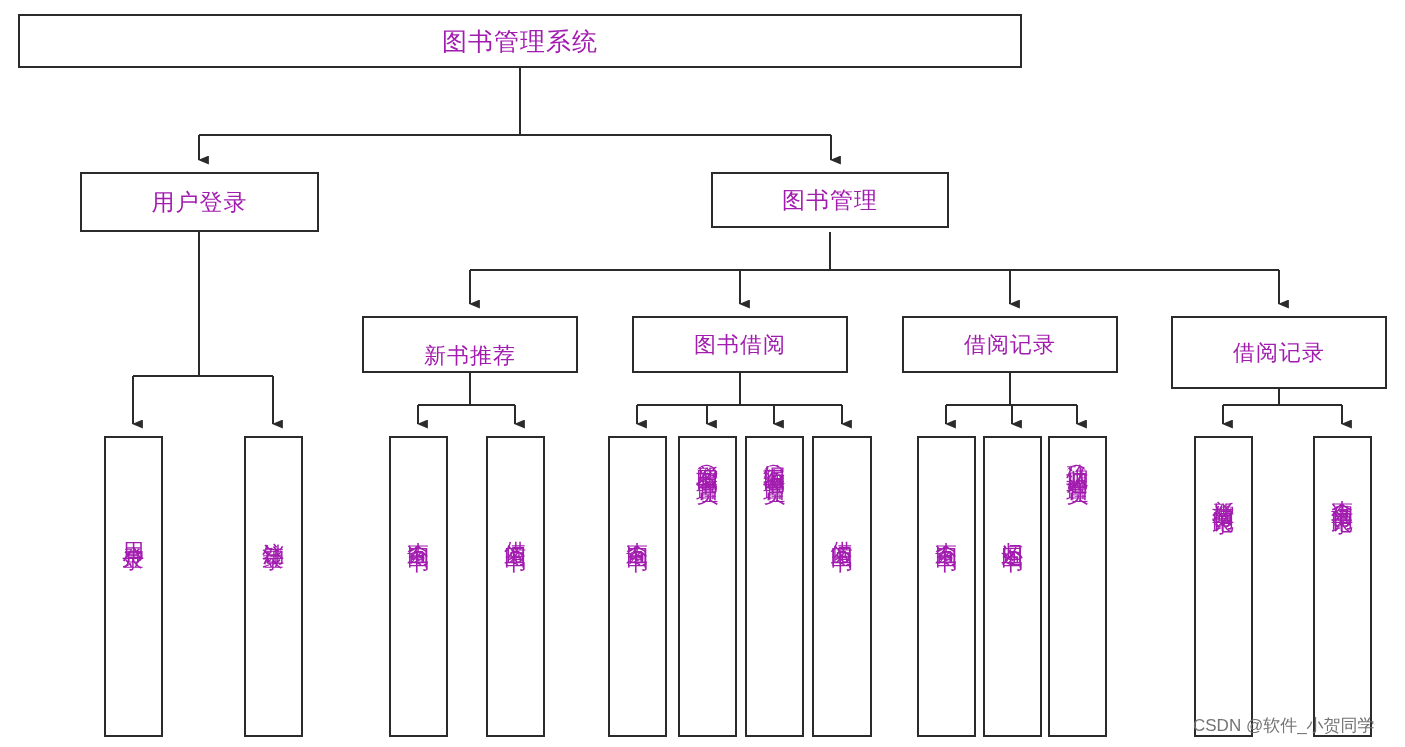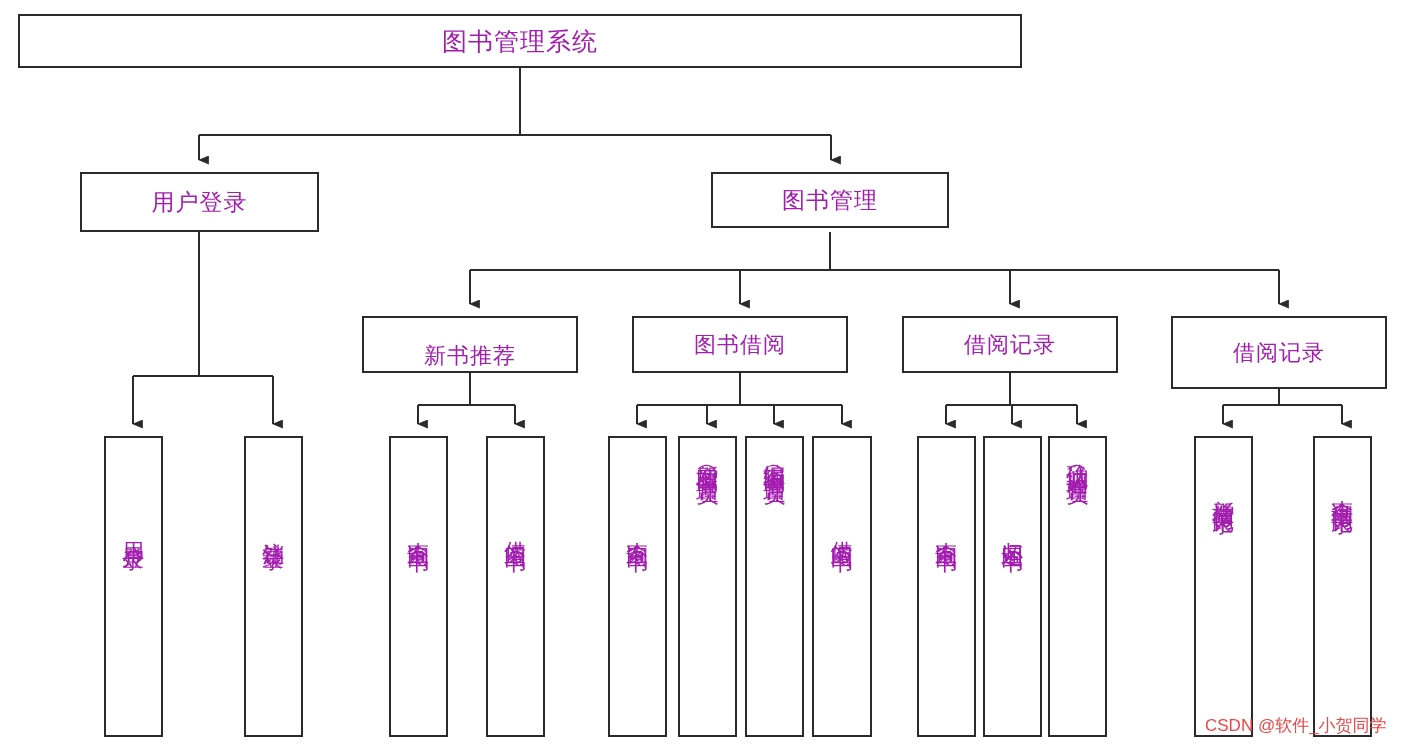--- a/index.html
+++ b/index.html
@@ -64,25 +64,24 @@
     letter-spacing: 3px;
   }
   .label {
     white-space: nowrap;
   }
   #watermark {
     position: absolute;
     left: 1193px;
     top: 714px;
     font-size: 17px;
-    color: #ef4444;
+    color: #737373;
     white-space: nowrap;
     z-index: 5;
     font-family: "Liberation Sans", "DejaVu Sans", sans-serif;
-    margin-left: 12px;
   }
 </style>
 </head>
 <body>
 
 <div id="canvas">
 
   <svg id="edges" viewBox="0 0 1405 747" width="1405" height="747" xmlns="http://www.w3.org/2000/svg">
     <defs>
       <marker id="arrow" viewBox="0 0 10 12" refX="5" refY="11" markerWidth="9" markerHeight="11" orient="auto-start-reverse" markerUnits="userSpaceOnUse">

